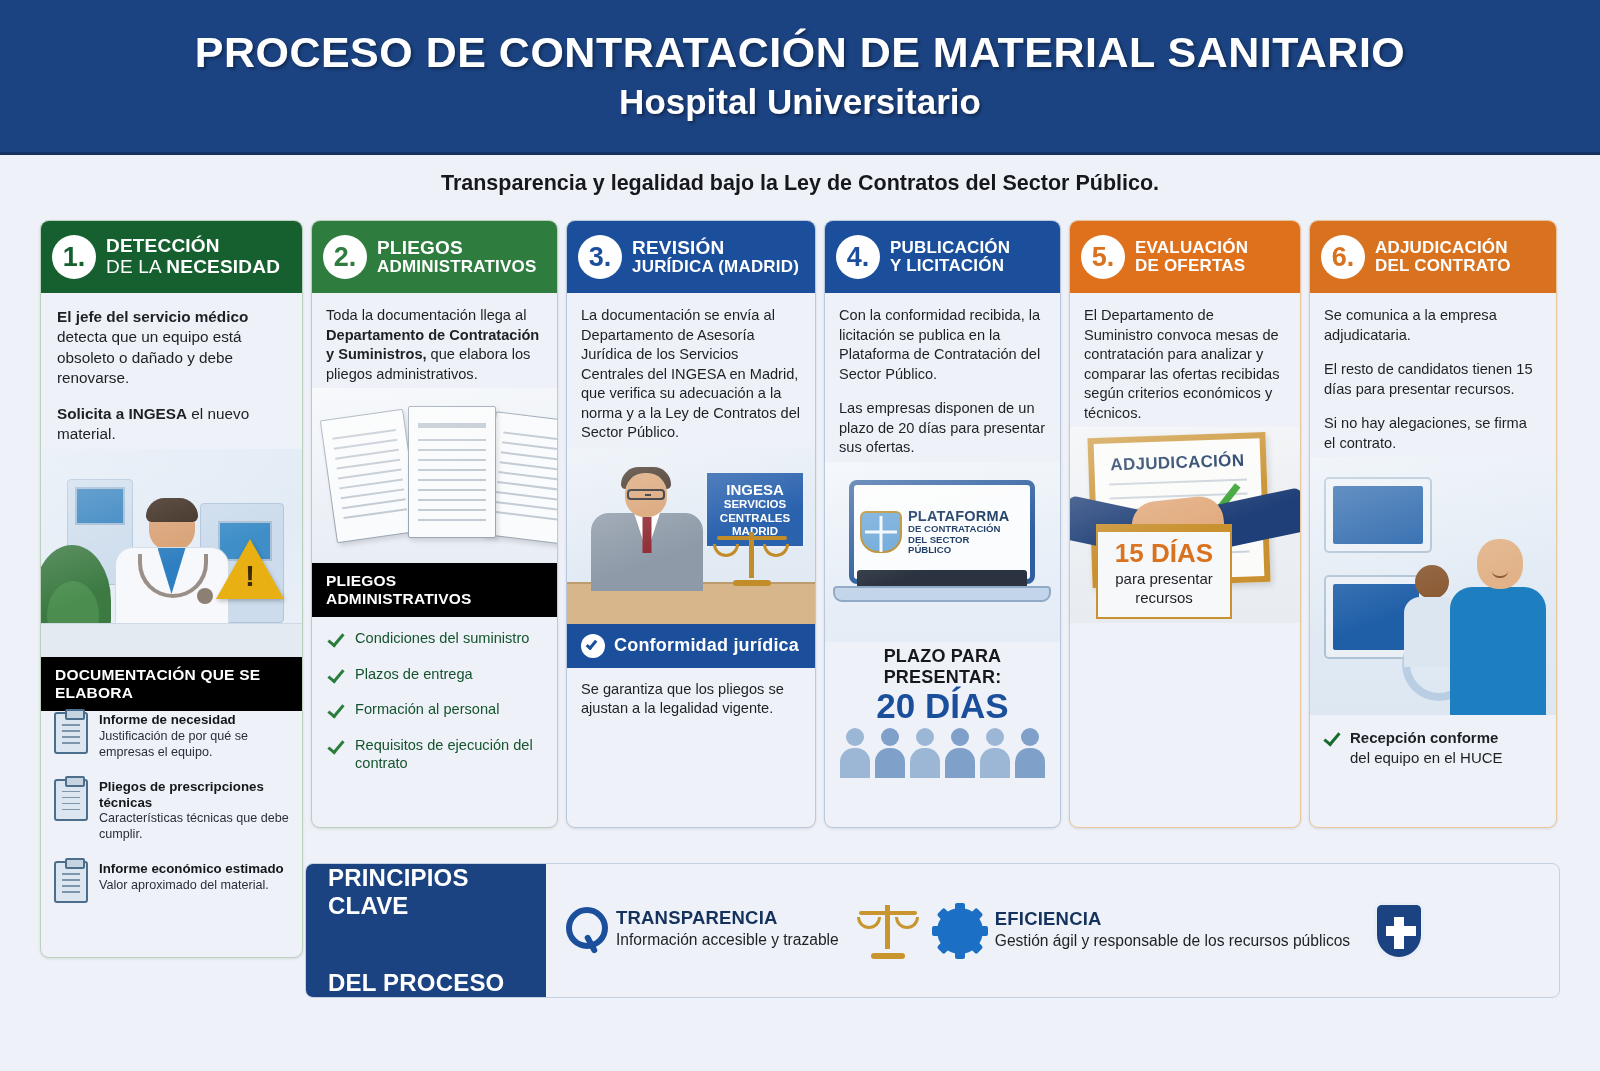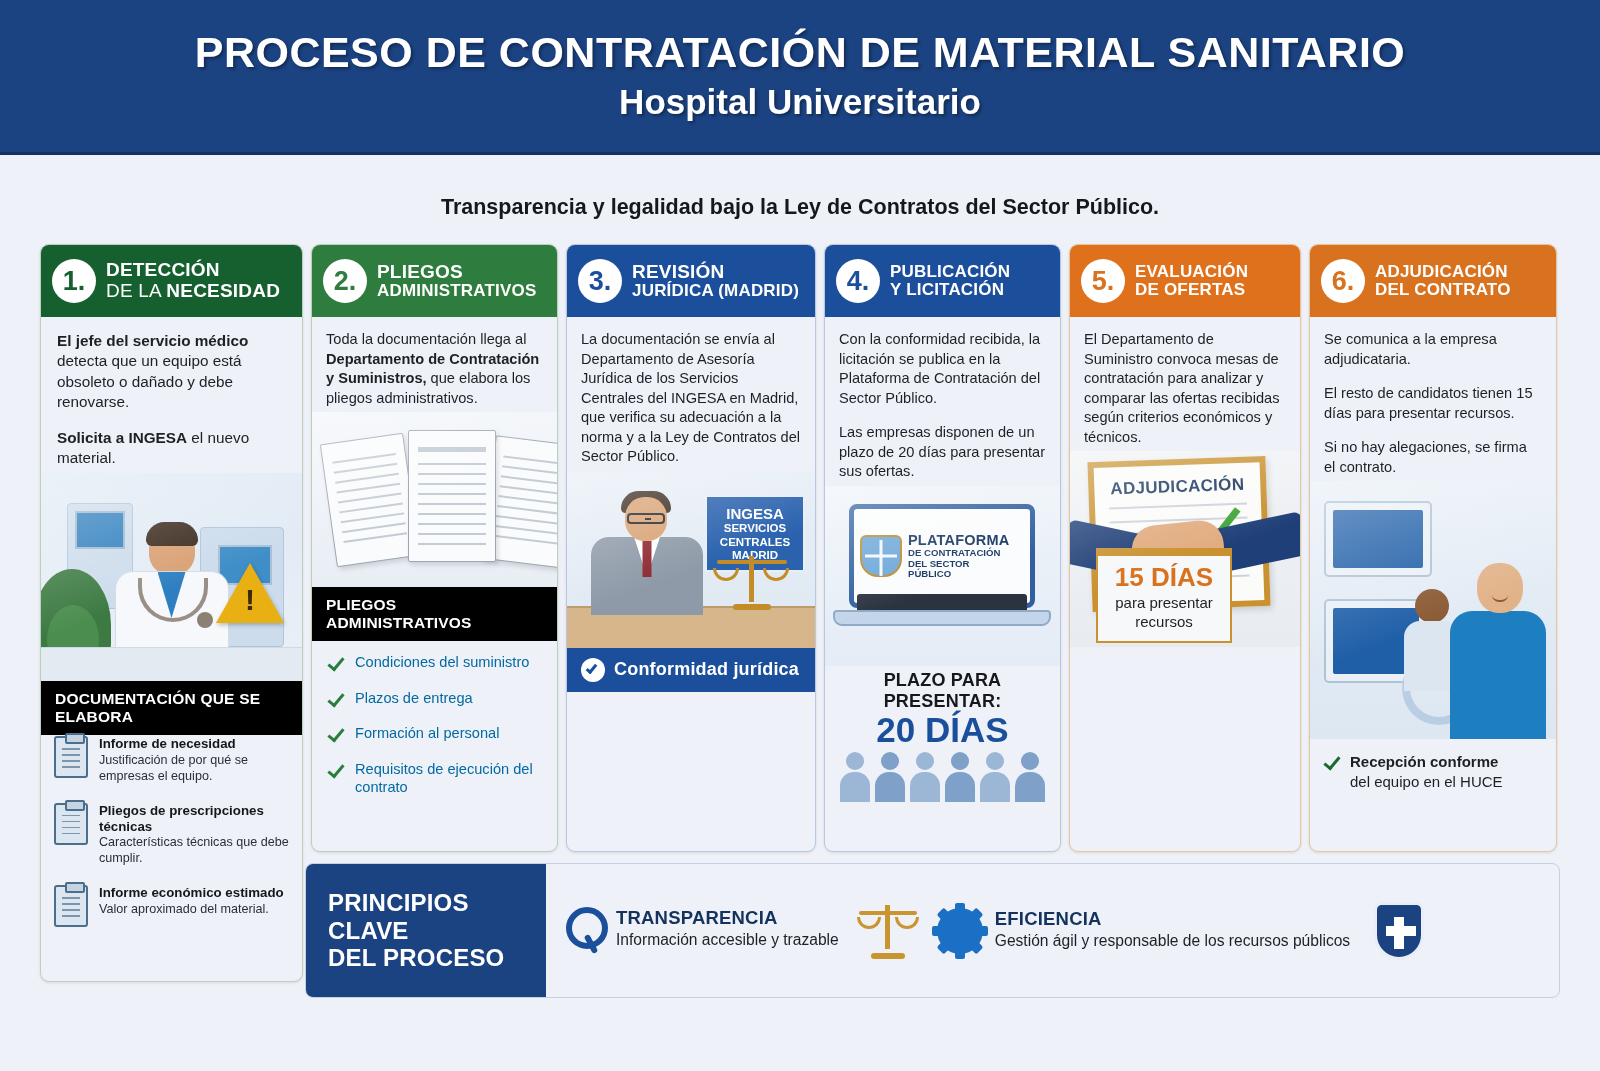--- a/index.html
+++ b/index.html
@@ -33,21 +33,21 @@
     font-size: 35px;
     font-weight: bold;
     margin-top: 6px;
     text-shadow: 2px 2px 3px rgba(0,0,0,.35);
   }
   .tagline {
     text-align: center;
     font-size: 21.5px;
     font-weight: bold;
     color: #16181c;
-    padding: 40px 0 24px 0;
+    padding: 16px 0 24px 0;
   }
 
   
   .columns {
     display: flex;
     gap: 8px;
     padding: 0 40px;
     align-items: flex-start;
     height: 618px;
   }
@@ -219,41 +219,41 @@
   .n-head{width:46px;height:50px;border-radius:46%;background:#e2b389;margin:0 auto;position:relative;}
   .n-hair{position:absolute;left:-6px;top:-6px;width:58px;height:64px;background:#6b4526;border-radius:30px 30px 18px 18px;z-index:-1;}
   .n-body{width:96px;height:128px;background:#1e7fc0;border-radius:22px 22px 0 0;margin-top:-2px;}
   .n-sm{position:absolute;left:50%;transform:translateX(-50%);top:32px;width:16px;height:7px;border-bottom:2px solid #8c5a38;border-radius:0 0 10px 10px;}
   .boy{position:absolute;right:96px;bottom:48px;width:56px;}
   .boy .h{width:34px;height:34px;border-radius:50%;background:#8a5a33;margin:0 auto;}
   .boy .b{width:56px;height:70px;background:#dbe6f1;border-radius:16px 16px 0 0;margin-top:-2px;}
 
   
   .checklist{padding:12px 16px 0 16px;}
-  .chk-item{display:flex;gap:11px;align-items:flex-start;margin-bottom:17px;font-size:14.6px;color:#0369a1;line-height:1.27;}
+  .chk-item{display:flex;gap:11px;align-items:flex-start;margin-bottom:17px;font-size:14.6px;color:#14532d;line-height:1.27;}
   .chk{flex:0 0 16px;width:16px;height:9px;border-left:3.4px solid #2a7d3c;border-bottom:3.4px solid #2a7d3c;transform:rotate(-50deg);margin-top:5px;}
   .chk-dark{border-color:#176b2c;}
 
   
   .doclist{padding:1px 13px 0 13px;}
   .doc-item{display:flex;gap:11px;margin-bottom:18px;}
   .clip{flex:0 0 34px;width:34px;height:42px;background:#dce6f0;border:2px solid #4a6e8c;border-radius:3px;position:relative;}
   .clip:before{content:"";position:absolute;left:9px;top:-5px;width:16px;height:7px;background:#c6d3e0;border:2px solid #4a6e8c;border-radius:2px;}
   .clip i{position:absolute;left:6px;right:6px;height:1.6px;background:#7d95ab;display:block;}
   .doc-t{font-size:13.3px;font-weight:bold;color:#14181d;line-height:1.2;}
   .doc-d{font-size:12.6px;color:#2a2f36;line-height:1.26;margin-top:1px;}
 
   
   .principles{
     position:absolute;left:305px;top:863px;width:1255px;height:135px;
     display:flex;border:1.5px solid #c3d1e3;border-radius:8px;overflow:hidden;background:#eef2f8;
   }
   .pr-title{
     width:240px;flex:0 0 240px;background:#1b4281;color:#fff;
-    display:flex;flex-direction:column;justify-content:center;padding-left:22px;
+    display:flex;flex-direction:column;justify-content:space-between;padding-left:22px;
     font-size:24px;font-weight:bold;line-height:1.16;letter-spacing:.2px;
   }
   .pr-items{flex:1;display:flex;align-items:center;gap:18px;padding:0 18px;}
   .pr-item{display:flex;align-items:flex-start;gap:12px;}
   .pr-txt .h{font-size:18.5px;font-weight:bold;color:#14325c;letter-spacing:.2px;}
   .pr-txt .d{font-size:15.6px;color:#1d2025;line-height:1.26;margin-top:1px;}
   .ico-mag{flex:0 0 40px;width:40px;height:48px;position:relative;}
   .ico-mag:before{content:"";position:absolute;left:2px;top:0;width:30px;height:30px;border:6px solid #1b4f9c;border-radius:50%;}
   .ico-mag:after{content:"";position:absolute;left:24px;top:27px;width:6px;height:20px;background:#1b4f9c;border-radius:3px;transform:rotate(-28deg);}
   .ico-sc{flex:0 0 62px;width:62px;height:56px;position:relative;}
@@ -455,20 +455,21 @@
           <div class="sc-pan r"></div>
       </div>
       <div class="sheen"></div>
     </div>
     <div class="band band-b">
       <span style="flex:0 0 24px;width:24px;height:24px;border-radius:50%;background:#fff;position:relative;display:inline-block">
         <span style="position:absolute;left:5px;top:7px;width:11px;height:6px;border-left:3px solid #1b4f9c;border-bottom:3px solid #1b4f9c;transform:rotate(-50deg)"></span>
       </span>
       <span>Conformidad jurídica</span>
     </div>
+    <div class="body-txt cozy" style="padding-top:12px">Se garantiza que los pliegos se ajustan a la legalidad vigente.</div>
   </div>
 
   <div class="col col-4">
     <div class="col-head b2">
       <div class="num num-b">4.</div>
       <div class="head-txt">
         <div class="head-l1 sm">PUBLICACIÓN</div>
         <div class="head-l2 sm">Y LICITACIÓN</div>
       </div>
     </div>

